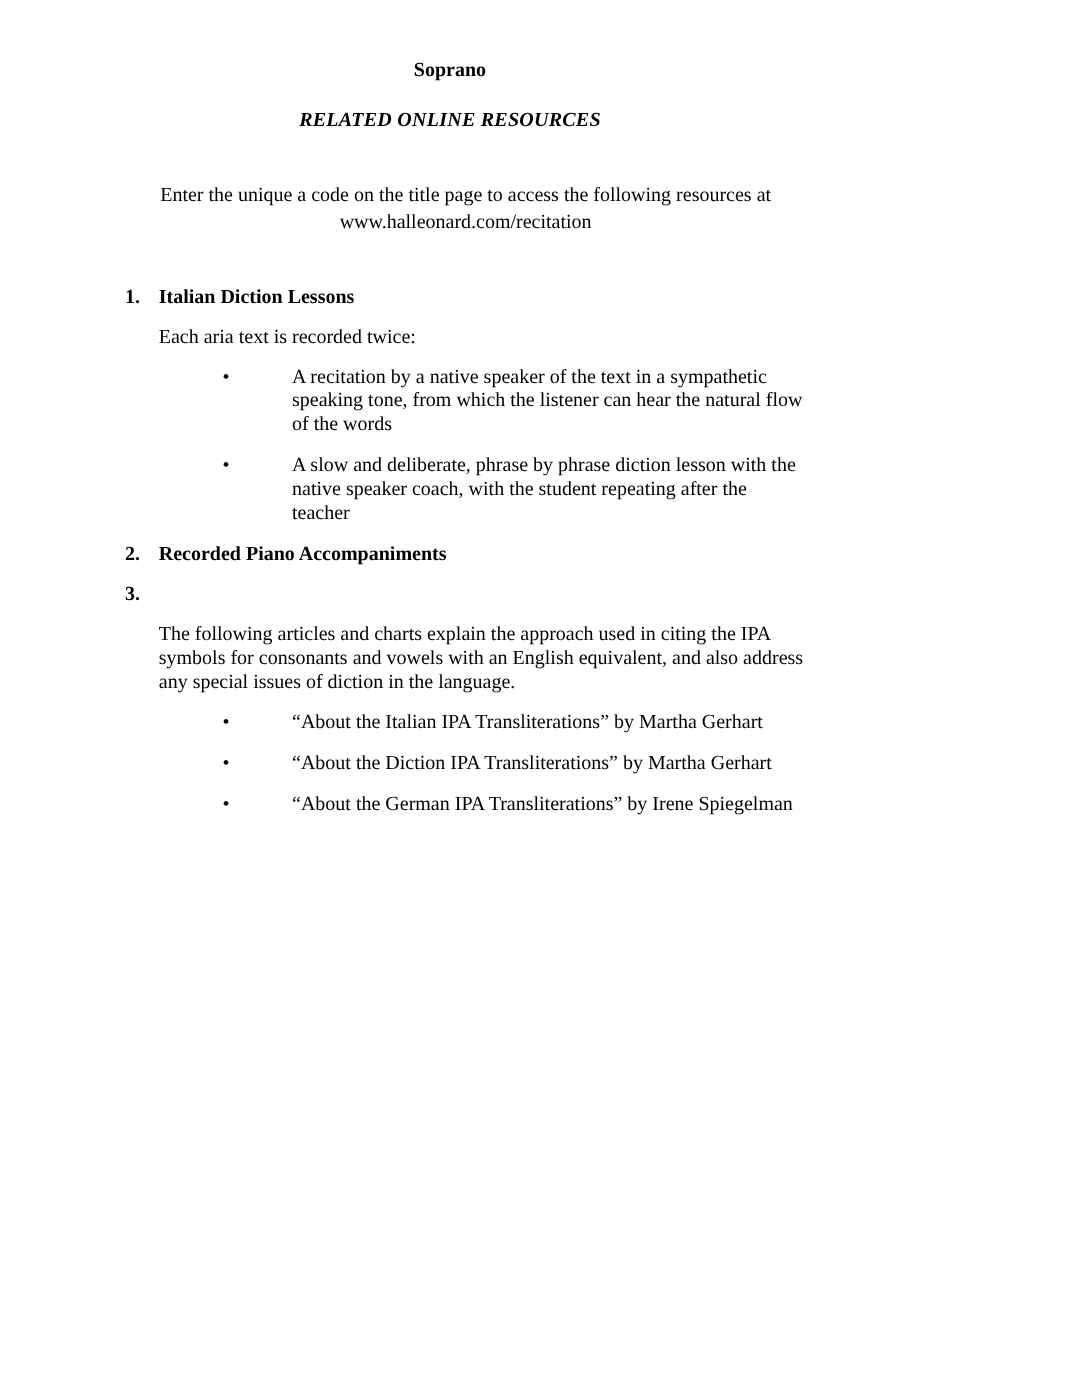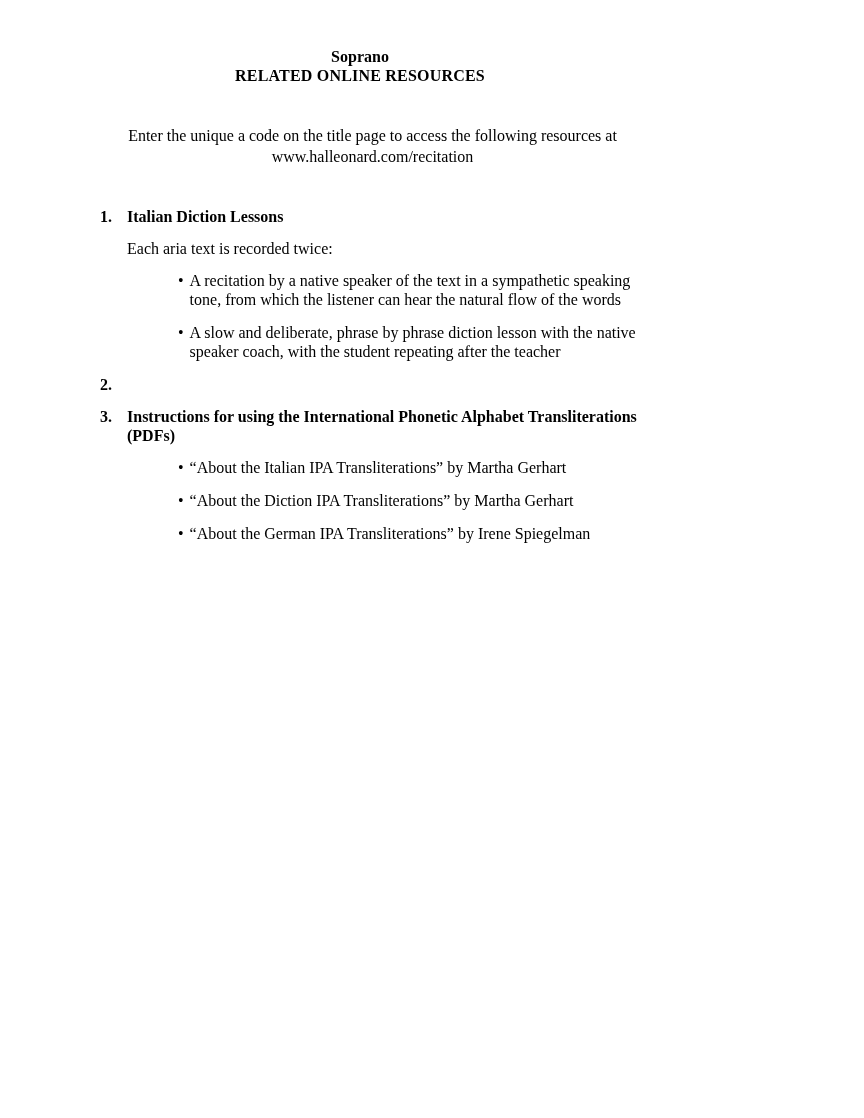--- a/index.html
+++ b/index.html
@@ -14,23 +14,25 @@
     line-height: 19px;
     overflow: hidden;
     box-sizing: border-box;
   }
   .doc-title {
     padding-top: 47px;
     text-align: center;
     font-weight: 700;
   }
   .doc-heading {
+    margin-top: 21px;
     text-align: center;
     font-weight: 700;
     letter-spacing: 0.2px;
+    font-style: italic;
   }
   .intro {
     margin: 40px 16px 0 0;
     text-align: center;
     line-height: 21px;
     padding-left: 41px;
   }
   ol.sections {
     list-style: none;
     margin: 40px 0 0 0;
@@ -58,21 +60,21 @@
     padding: 0 0 0 51px;
   }
   ul.bullets > li {
     display: flex;
     margin: 0 0 14px 0;
   }
   .bullet-glyph {
     flex: 0 0 auto;
     margin-right: 6px;
   }
-  .bullet-text { flex: 1 1 auto; }
+  .bullet-text { flex: 1 1 auto; margin-left: 44px; }
 </style>
 </head>
 <body>
 
 <div class="page">
 
   <div class="doc-title">Soprano</div>
 
   <div class="doc-heading">RELATED ONLINE RESOURCES</div>
 
@@ -99,29 +101,30 @@
             <span class="bullet-glyph">•</span>
             <span class="bullet-text">A slow and deliberate, phrase by phrase diction lesson with the native speaker coach, with the student repeating after the teacher</span>
           </li>
         </ul>
       </div>
     </li>
 
     <li>
       <div class="sec-head">
         <span class="sec-num">2.</span>
+        <span class="sec-title">Recorded Piano Accompaniments</span>
       </div>
     </li>
 
     <li>
       <div class="sec-head">
         <span class="sec-num">3.</span>
-        <span class="sec-title">Instructions for using the International Phonetic Alphabet Transliterations (PDFs)</span>
       </div>
       <div class="sec-body">
+        <p class="body-para">The following articles and charts explain the approach used in citing the IPA symbols for consonants and vowels with an English equivalent, and also address any special issues of diction in the language.</p>
         <ul class="bullets">
           <li>
             <span class="bullet-glyph">•</span>
             <span class="bullet-text">“About the Italian IPA Transliterations” by Martha Gerhart</span>
           </li>
           <li>
             <span class="bullet-glyph">•</span>
             <span class="bullet-text">“About the Diction IPA Transliterations” by Martha Gerhart</span>
           </li>
           <li>

